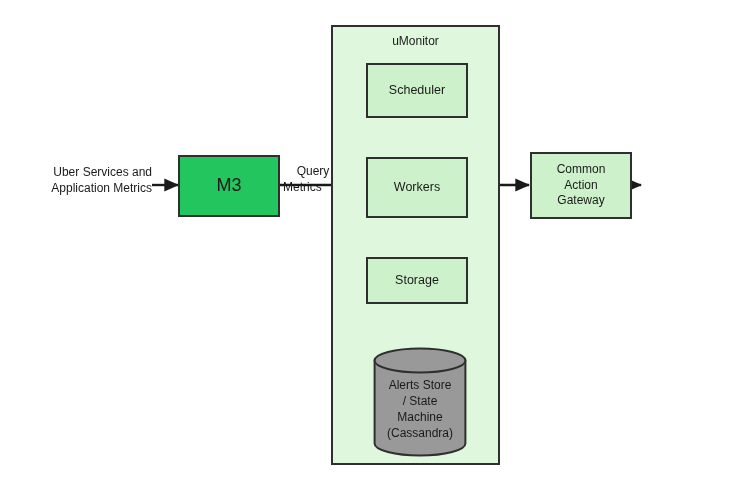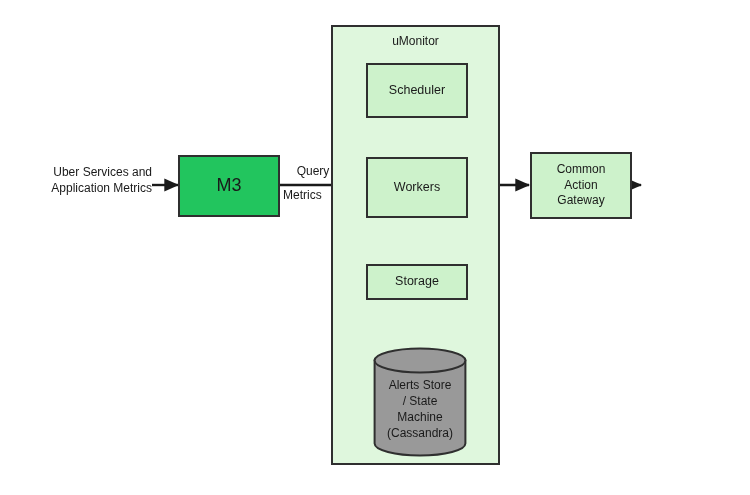--- a/index.html
+++ b/index.html
@@ -138,31 +138,31 @@
   </div>
 
   <div class="edge-label label-right" style="left:10px; top:165px; width:142px;">Uber Services and
 Application Metrics</div>
 
   <div class="node proc-blue" style="left:178px; top:155px; width:102px; height:62px;">
     <span>M3</span>
   </div>
 
   <div class="edge-label label-left" style="left:283px; top:164px; width:60px;text-align:center;">Query</div>
-  <div class="edge-label label-left" style="left:283px; top:188px; width:60px;">Metrics</div>
+  <div class="edge-label label-left" style="left:283px; top:180px; width:60px;">Metrics</div>
 
   <div class="node proc-green" style="left:366px; top:63px; width:102px; height:55px;">
     <span>Scheduler</span>
   </div>
 
   <div class="node proc-green" style="left:366px; top:157px; width:102px; height:61px;">
     <span>Workers</span>
   </div>
 
-  <div class="node proc-green" style="left:366px; top:264px; width:102px; height:36px;justify-content:center;">
+  <div class="node proc-green" style="left:366px; top:257px; width:102px; height:47px;justify-content:center;">
     <span>Storage</span>
   </div>
 
   <div class="cylinder" style="left:373px; top:347px; width:94px; height:110px;">
     <svg class="cyl-svg" width="94" height="110" viewBox="0 0 94 110">
       <path d="M 1.6 13.5 L 1.6 96.5 A 45.4 12 0 0 0 92.4 96.5 L 92.4 13.5 Z" fill="#999999" stroke="#2f2f2f" stroke-width="2"></path>
       <ellipse cx="47" cy="13.5" rx="45.4" ry="12" fill="#999999" stroke="#2f2f2f" stroke-width="2"></ellipse>
     </svg>
     <div class="cyl-text" style="top:30px;">Alerts Store
 / State

